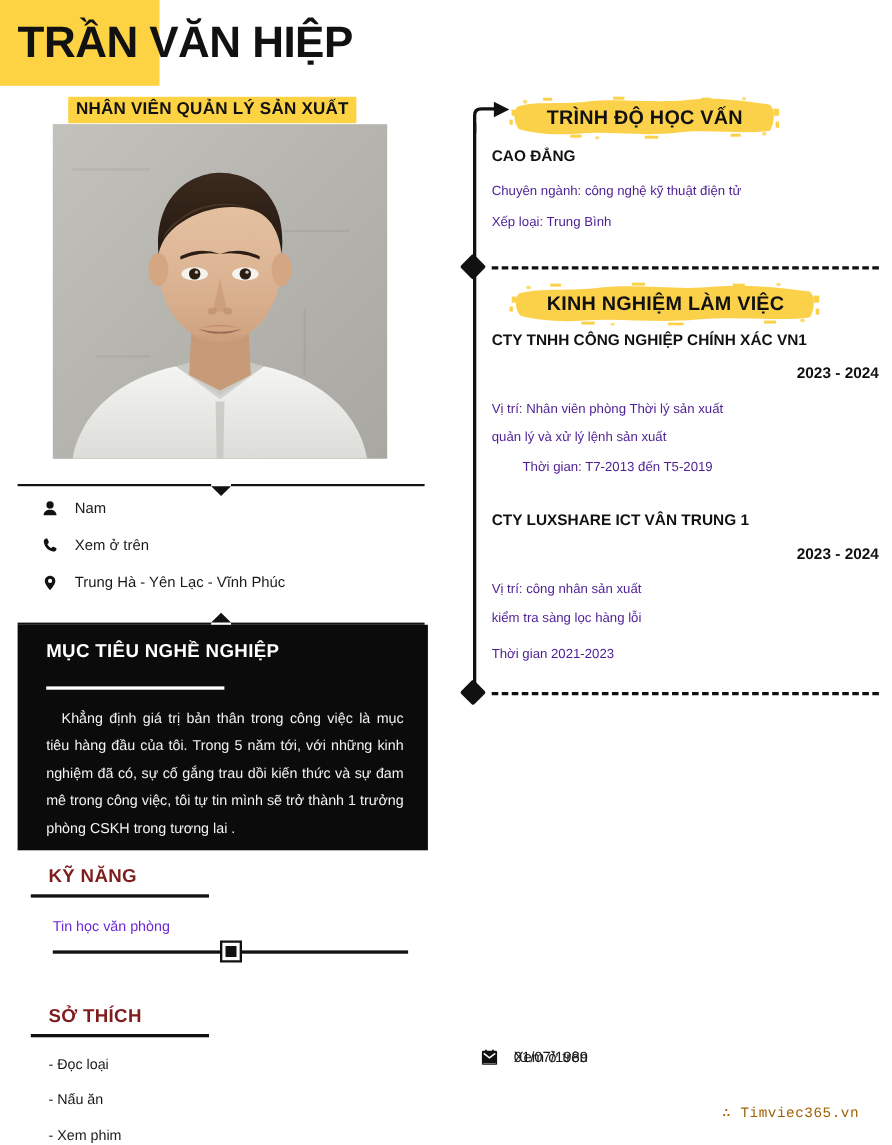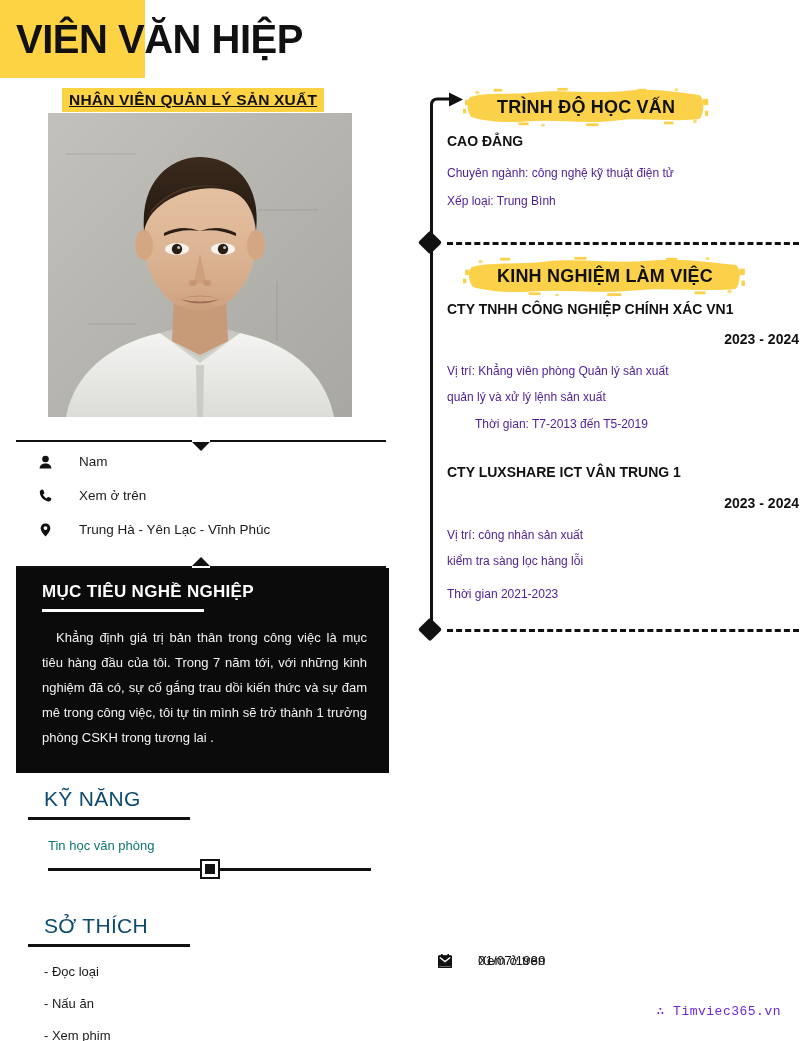--- a/index.html
+++ b/index.html
@@ -21,21 +21,21 @@
     font-size: 40px; font-weight: 700; letter-spacing: -0.5px;
     color: #111; white-space: nowrap; line-height: 46px;
   }
   .subtitle-wrap {
     position: absolute; left: 62px; top: 88px; height: 24px;
     background: #fdd344; padding: 0 7px;
     display: flex; align-items: center;
   }
   .subtitle {
     font-size: 15.5px; font-weight: 700; color: #111;
-    letter-spacing: 0.2px; white-space: nowrap; text-decoration: underline;
+    letter-spacing: 0.2px; white-space: nowrap;
   }
 
   
   .photo {
     position: absolute; left: 48px; top: 113px;
     width: 304px; height: 304px; overflow: hidden;
     background: #b9b7b2;
   }
   .photo svg { display: block; width: 100%; height: 100%; }
 
@@ -50,53 +50,53 @@
   .rule.top .tri { top: 2px; border-top: 9px solid #111; }
   .rule.bot .tri { bottom: 2px; border-bottom: 9px solid #111; }
   .rule.top { background:
      linear-gradient(#111,#111) left top/calc(50% - 9px) 2px no-repeat,
      linear-gradient(#111,#111) right top/calc(50% - 9px) 2px no-repeat; }
   .rule.bot { background:
      linear-gradient(#111,#111) left top/calc(50% - 9px) 2px no-repeat,
      linear-gradient(#111,#111) right top/calc(50% - 9px) 2px no-repeat; }
   .c-rows { padding: 12px 0 10px 0; }
   .c-row { display: flex; align-items: flex-start; height: 34px; }
-  .c-cell { display: flex; align-items: center; gap: 26px; }
+  .c-cell { display: flex; align-items: center; gap: 15px; }
   .c-cell.left { width: 174px; padding-left: 22px; }
   .c-cell.right { flex: 1; padding-left: 6px; }
   .c-cell.full { padding-left: 22px; }
   .c-ico { width: 15px; display: flex; justify-content: center; color: #111; flex: 0 0 15px; }
   .c-ico svg { display: block; }
   .c-txt { font-size: 13.5px; color: #1a1a1a; white-space: nowrap; }
 
   
   .obj {
     position: absolute; left: 16px; top: 568px;
     width: 373px; height: 205px; background: #0b0b0b; color: #fff;
     padding: 14px 22px 0 26px;
   }
   .obj-h {
     font-size: 17px; font-weight: 700; letter-spacing: 0.3px;
-    padding-bottom: 7px; display: inline-block;
+    padding-bottom: 22px; display: inline-block;
   }
   .obj-underline { width: 162px; height: 2.5px; background: #fff; margin-bottom: 13px; }
   .obj-p {
     font-size: 13px; line-height: 25px; text-align: justify;
     text-indent: 14px; color: #f2f2f2;
   }
 
   
   .sec { position: absolute; left: 16px; width: 373px; }
   .sec-h {
-    font-size: 21px; font-weight: 400; color: #0c4a6e;
+    font-size: 17px; font-weight: 700; color: #7f1d1d;
     letter-spacing: 0.3px; padding-left: 28px;
   }
   .sec-underline { width: 162px; height: 2.5px; background: #111; margin: 6px 0 0 12px; }
 
-  .skill-name { font-size: 13px; color: #0f766e; padding-left: 32px; margin-top: 18px; }
+  .skill-name { font-size: 13px; color: #6d28d9; padding-left: 32px; margin-top: 18px; }
   .slider { position: relative; margin-top: 8px; height: 16px; }
   .slider-track {
     position: absolute; left: 32px; right: 18px; top: 7px; height: 3px; background: #111;
   }
   .slider-knob {
     position: absolute; top: 0; width: 16px; height: 16px;
     background: #111; border: 3px solid #fff; outline: 2px solid #111;
     transform: translateX(-50%);
   }
 
@@ -134,30 +134,30 @@
   }
   .r-date {
     position: absolute; right: 12px; font-size: 14px; font-weight: 700; color: #111;
   }
   .r-line { position: absolute; font-size: 12px; color: #4c1d95; white-space: nowrap; }
 
   
   .footer {
     position: absolute; right: 30px; bottom: 22px;
     font-family: "Liberation Mono", monospace;
-    font-size: 13px; color: #6d28d9; letter-spacing: 0.5px;
+    font-size: 13px; color: #a16207; letter-spacing: 0.5px;
   }
 </style>
 </head>
 <body>
 
 <div class="page">
 
   <div class="name-hl"></div>
-  <div class="name">VIÊN VĂN HIỆP</div>
+  <div class="name">TRẦN VĂN HIỆP</div>
   <div class="subtitle-wrap">
     <span class="subtitle">NHÂN VIÊN QUẢN LÝ SẢN XUẤT</span>
   </div>
 
   <div class="photo">
     <svg viewBox="0 0 304 304" preserveAspectRatio="xMidYMid slice">
       <defs>
         <linearGradient id="wall" x1="0" y1="0" x2="1" y2="1">
           <stop offset="0%" stop-color="#c3c1bb"></stop>
           <stop offset="45%" stop-color="#b7b5af"></stop>
@@ -288,21 +288,21 @@
       </div>
     </div>
     <div class="rule bot">
       <span class="tri"></span>
     </div>
   </div>
 
   <div class="obj">
     <div class="obj-h">MỤC TIÊU NGHỀ NGHIỆP</div>
     <div class="obj-underline"></div>
-    <div class="obj-p">Khẳng định giá trị bản thân trong công việc là mục tiêu hàng đầu của tôi. Trong 7 năm tới, với những kinh nghiệm đã có, sự cố gắng trau dồi kiến thức và sự đam mê trong công việc, tôi tự tin mình sẽ trở thành 1 trưởng phòng CSKH trong tương lai .</div>
+    <div class="obj-p">Khẳng định giá trị bản thân trong công việc là mục tiêu hàng đầu của tôi. Trong 5 năm tới, với những kinh nghiệm đã có, sự cố gắng trau dồi kiến thức và sự đam mê trong công việc, tôi tự tin mình sẽ trở thành 1 trưởng phòng CSKH trong tương lai .</div>
   </div>
 
   <div class="sec" style="top:787px;">
     <div class="sec-h">KỸ NĂNG</div>
     <div class="sec-underline"></div>
     <div class="skill-name">Tin học văn phòng</div>
     <div class="slider">
       <div class="slider-track"></div>
       <div class="slider-knob" id="skill-knob" style="left: 193.5px;"></div>
     </div>
@@ -384,21 +384,21 @@
             <circle cx="86" cy="43" r="1.8"></circle>
               <circle cx="224" cy="3" r="1.8"></circle>
           </g>
         </svg>
       </span>
       <span class="txt">KINH NGHIỆM LÀM VIỆC</span>
     </div>
 
     <div class="r-sub" style="left:32px; top:301px;">CTY TNHH CÔNG NGHIỆP CHÍNH XÁC VN1</div>
     <div class="r-date" style="top:331px;">2023 - 2024</div>
-    <div class="r-line" style="left:32px; top:364px;">Vị trí: Khẳng viên phòng Quản lý sản xuất</div>
+    <div class="r-line" style="left:32px; top:364px;">Vị trí: Nhân viên phòng Thời lý sản xuất</div>
     <div class="r-line" style="left:32px; top:390px;">quản lý và xử lý lệnh sản xuất</div>
     <div class="r-line" style="left:32px; top:417px;margin-left:28px;">Thời gian: T7-2013 đến  T5-2019</div>
 
     <div class="r-sub" style="left:32px; top:464px;">CTY LUXSHARE ICT VÂN TRUNG 1</div>
     <div class="r-date" style="top:495px;">2023 - 2024</div>
     <div class="r-line" style="left:32px; top:528px;">Vị trí: công nhân sản xuất</div>
     <div class="r-line" style="left:32px; top:554px;">kiểm tra sàng lọc hàng lỗi</div>
     <div class="r-line" style="left:32px; top:587px;">Thời gian 2021-2023</div>
 
     <div class="tl-diamond" style="top:621px;"></div>

